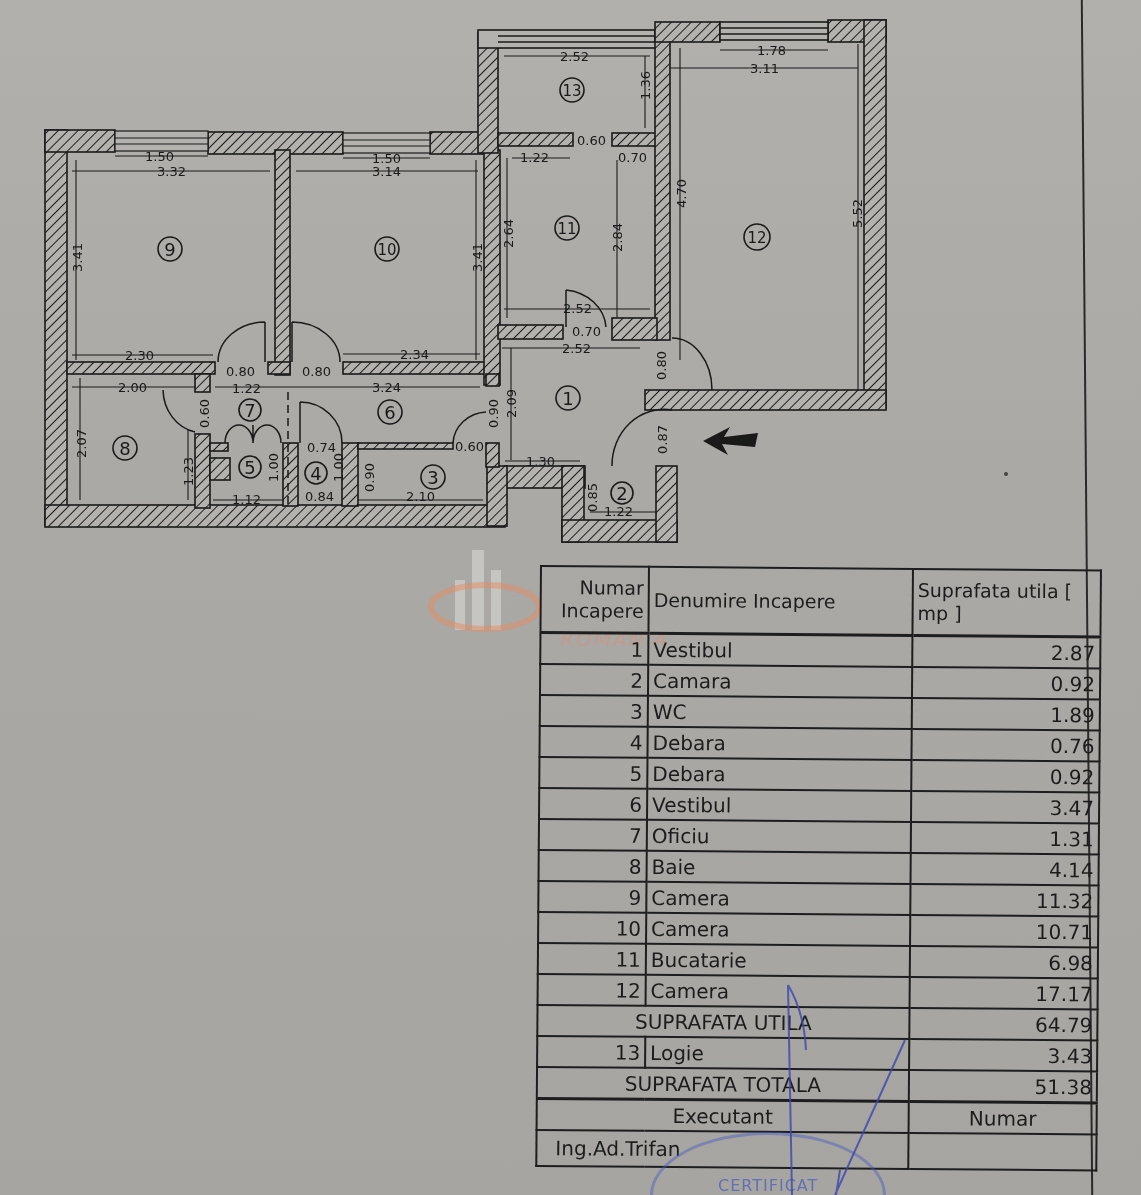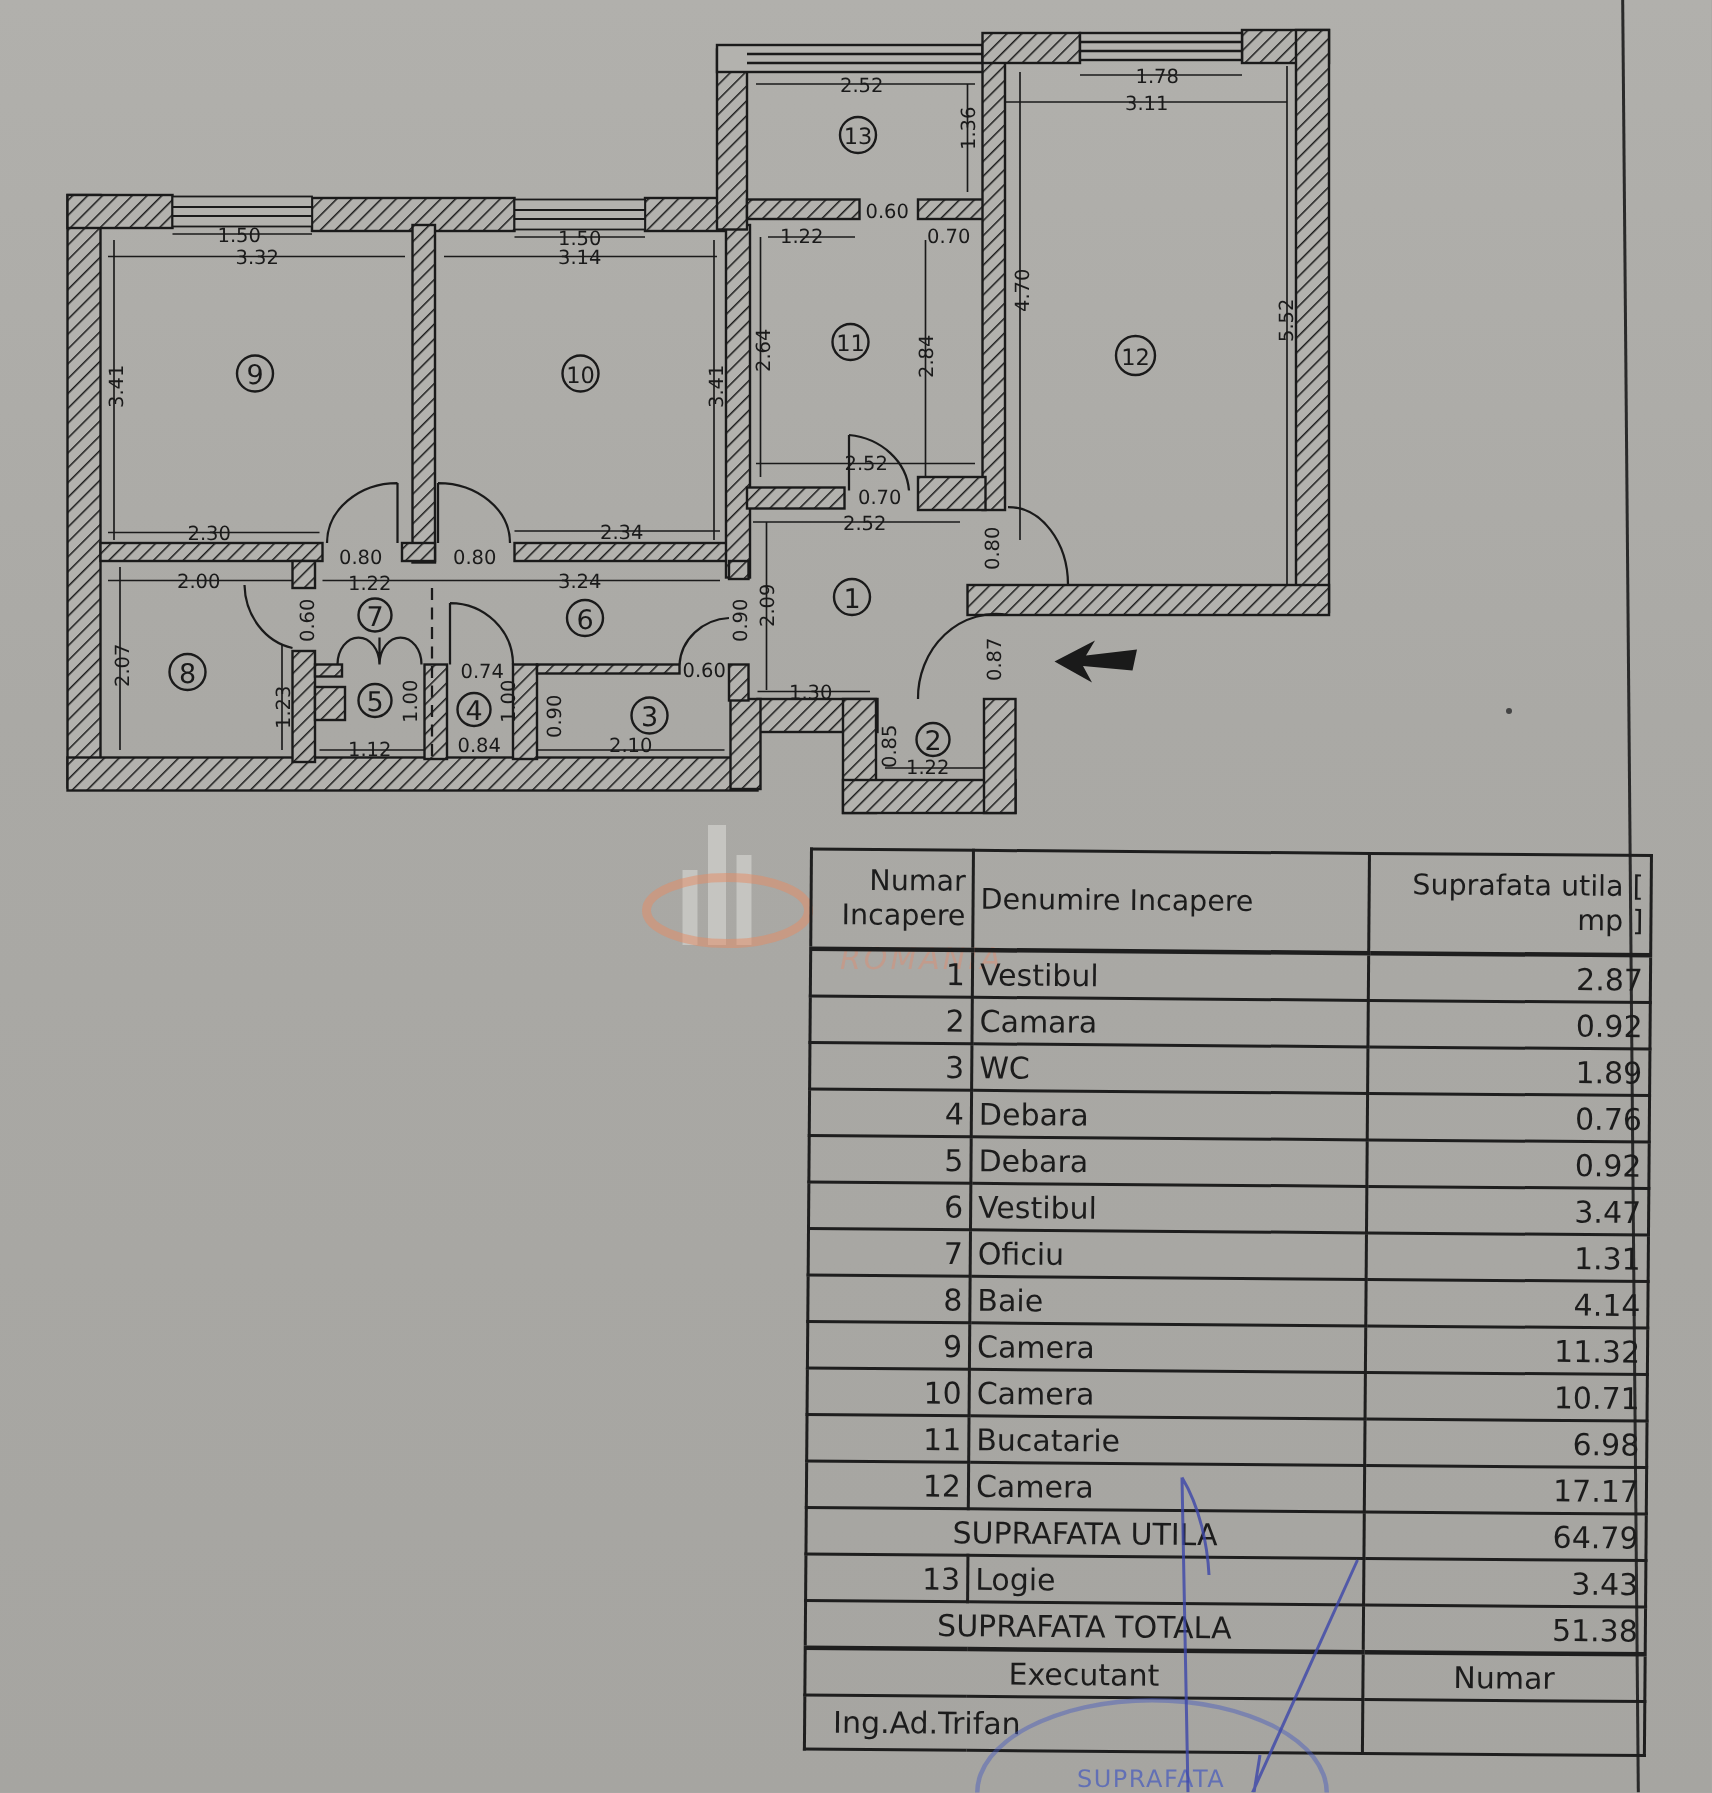--- a/index.html
+++ b/index.html
@@ -272,21 +272,21 @@
     <ellipse cx="60" cy="72" rx="54" ry="22" fill="none" stroke="rgba(230,140,100,0.5)" stroke-width="6"></ellipse>
   </svg>
   <div class="wm-sub">ROMANIA</div>
 </div>
 
 <table class="schedule">
   <tbody>
       <tr class="head">
     <th class="c-num">Numar Incapere</th>
     <th class="c-name">Denumire Incapere</th>
-    <th class="c-area" style="text-align:right">Suprafata utila [ mp ]</th>
+    <th class="c-area" style="text-align:left">Suprafata utila [ mp ]</th>
   </tr>
   <tr>
         <td class="c-num">1</td>
         <td class="c-name">Vestibul</td>
         <td class="c-area">2.87</td>
       </tr>
   <tr>
         <td class="c-num">2</td>
         <td class="c-name">Camara</td>
         <td class="c-area">0.92</td>
@@ -359,17 +359,17 @@
     <td style="text-align:center">Numar</td>
   </tr>
   <tr class="sig">
     <td colspan="2" style="padding-left:18px">Ing.Ad.Trifan</td>
     <td></td>
   </tr>
 </tbody>
   </table>
 
 <div class="stamp"></div>
-<div class="stamp-text">SUPRAFATA</div>
+<div class="stamp-text">CERTIFICAT</div>
 
 <svg class="ink" width="1141" height="1195">
   <path d="M788,985 L792,1195 M788,985 C800,1005 805,1030 806,1050 M905,1040 L835,1195 M840,1170 L836,1195" stroke="rgba(60,70,170,0.8)" stroke-width="2" fill="none"></path>
 </svg>
 
 </body></html>

